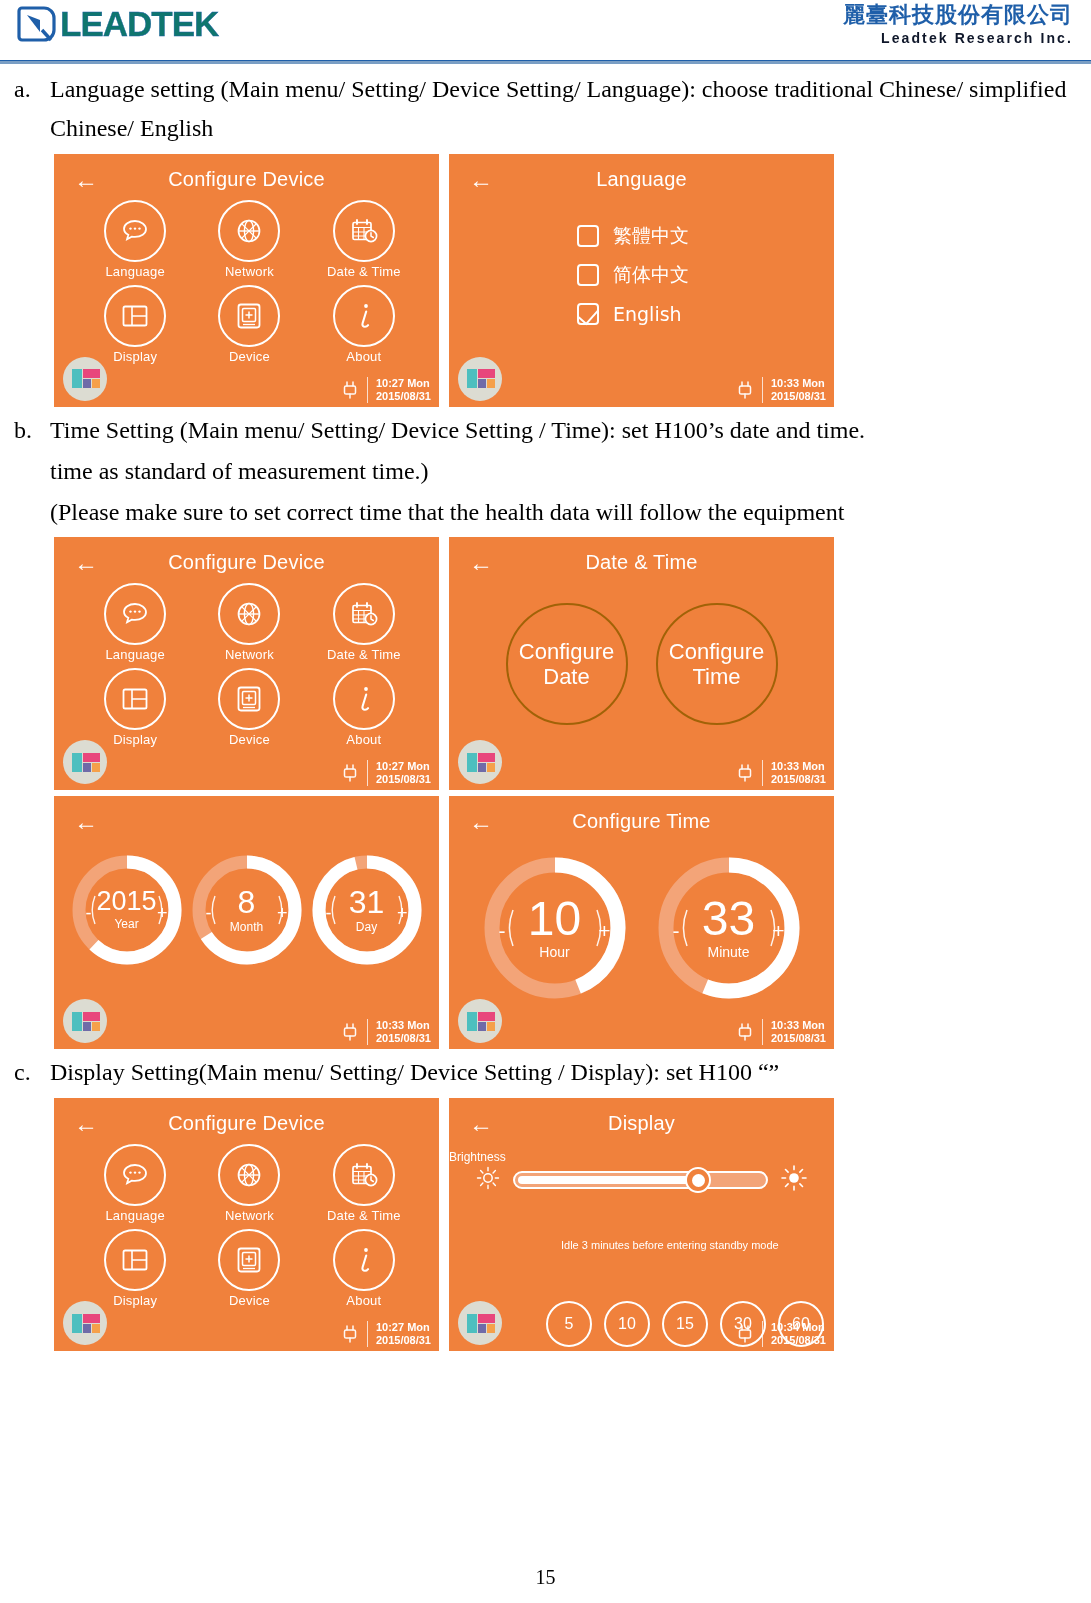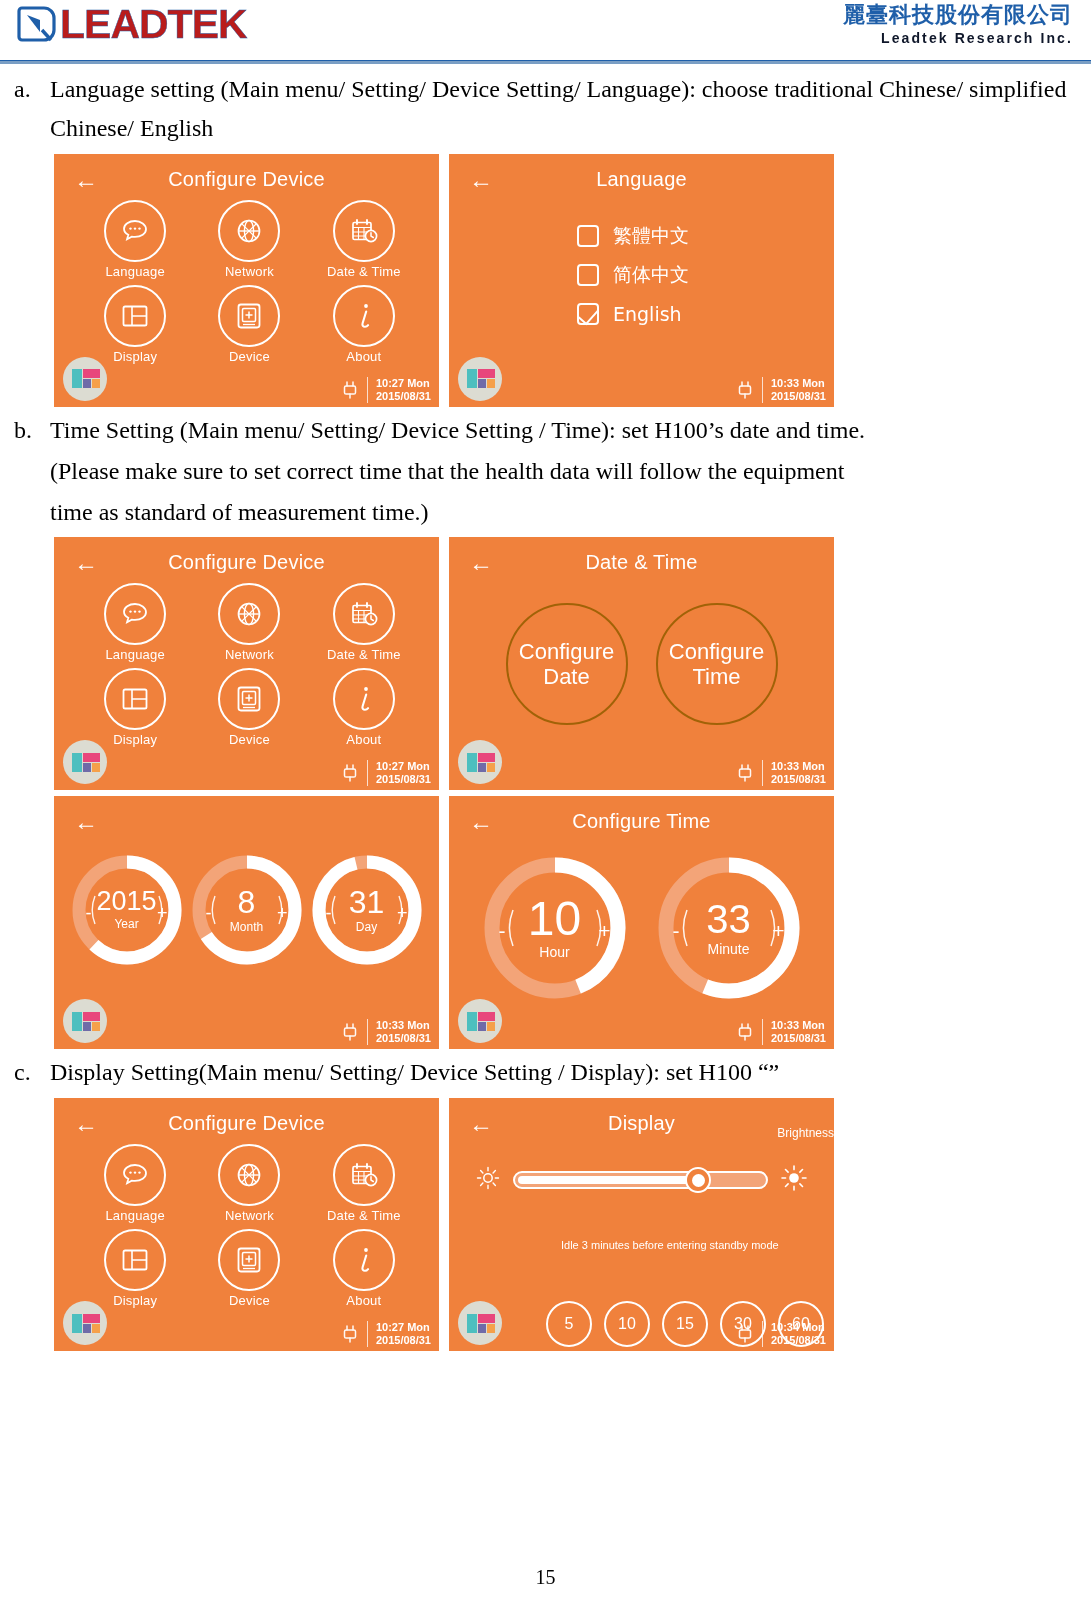--- a/index.html
+++ b/index.html
@@ -16,22 +16,22 @@
   .header {
     position: relative;
     height: 58px;
     padding: 4px 14px 0 14px;
   }
   .logo-wrap { position:absolute; left:16px; top:4px; display:flex; align-items:center; }
   .logo-mark { width:42px; height:40px; position:relative; }
   .logo-mark svg { display:block; }
   .logo-text {
     font-family: "Liberation Sans", sans-serif;
-    font-weight: bold; font-size: 41px; letter-spacing: -1px;
-    color: #b91c1c; line-height: 40px; margin-left: 2px;
+    font-weight: bold; font-size: 35px; letter-spacing: -1px;
+    color: #0f766e; line-height: 40px; margin-left: 2px;
     -webkit-text-stroke: 0.4px #1F5FA9;
   }
   .brand-cn {
     position:absolute; right:18px; top:2px; text-align:right;
   }
   .brand-cn .cn {
     font-family:"DejaVu Sans", sans-serif; font-size:22px; font-weight:bold;
     color:#1F5FA9; letter-spacing:1px; line-height:26px;
   }
   .brand-cn .en {
@@ -168,21 +168,21 @@
     display:flex; flex-direction:column; align-items:center; justify-content:center;
   }
   .ring-val { font-weight: 400; line-height: .96; }
   .ring-unit { font-size: 12px; margin-top: 2px; }
   .ring-minus, .ring-plus {
     position:absolute; font-size: 18px; line-height:1; color:#fff;
   }
 
   
   .brightness-label {
-    position:absolute; left:0; right:0; top: 28px; text-align:right; font-size: 12px;
+    position:absolute; left:0; right:0; top: 52px; text-align:left; font-size: 12px;
   }
   .slider-row {
     position:absolute; left: 26px; right: 26px; top: 66px;
     display:flex; align-items:center; gap: 12px;
   }
   .slider-track {
     position:relative; flex:1; height: 18px; border-radius: 9px;
     border: 2px solid #fff; background: #F3A478;
   }
   .slider-fill {
@@ -377,25 +377,25 @@
       </div>
     </div>
   </div>
 
   <p class="para">
     <span class="marker">b.</span>
     <span class="ptext">Time Setting (Main menu/ Setting/ Device Setting / Time): set H100’s date and time.</span>
   </p>
   <p class="para">
     <span class="marker"></span>
-    <span class="ptext">(Please make sure to set correct time that the health data will follow the equipment</span>
+    <span class="ptext">time as standard of measurement time.)</span>
   </p>
   <p class="para">
     <span class="marker"></span>
-    <span class="ptext">time as standard of measurement time.)</span>
+    <span class="ptext">(Please make sure to set correct time that the health data will follow the equipment</span>
   </p>
 
   <div class="shot-row">
 
     <div class="screen">
       <div class="scr-back">←</div>
       <div class="scr-title">Configure Device</div>
       <div class="menu-grid">
         <div class="menu-cell">
           <div class="menu-circle">
@@ -624,21 +624,21 @@
         </div>
 
         <div class="ring">
           <svg width="152" height="152" viewBox="0 0 152 152">
             <circle cx="76" cy="76" r="63" fill="none" stroke="#F3A478" stroke-width="15"></circle>
             <circle cx="76" cy="76" r="63" fill="none" stroke="#ffffff" stroke-width="15" stroke-dasharray="222 174" stroke-dashoffset="0" transform="rotate(-90 76 76)"></circle>
             <path d="M34 58 A49 49 0 0 0 34 94" fill="none" stroke="#fff" stroke-width="1.5" opacity=".9"></path>
             <path d="M118 58 A49 49 0 0 1 118 94" fill="none" stroke="#fff" stroke-width="1.5" opacity=".9"></path>
           </svg>
           <div class="ring-inner">
-            <div class="ring-val" style="font-size:40px">33</div>
+            <div class="ring-val" style="font-size:48px">33</div>
             <div class="ring-unit" style="font-size:14px">Minute</div>
           </div>
           <div class="ring-minus" style="left:20px; top:68px; font-size:21px">-</div>
           <div class="ring-plus" style="right:20px; top:68px; font-size:21px">+</div>
         </div>
 
       </div>
       <div class="home-btn">
         <span class="home-grid">
           <i class="hg-teal"></i>

